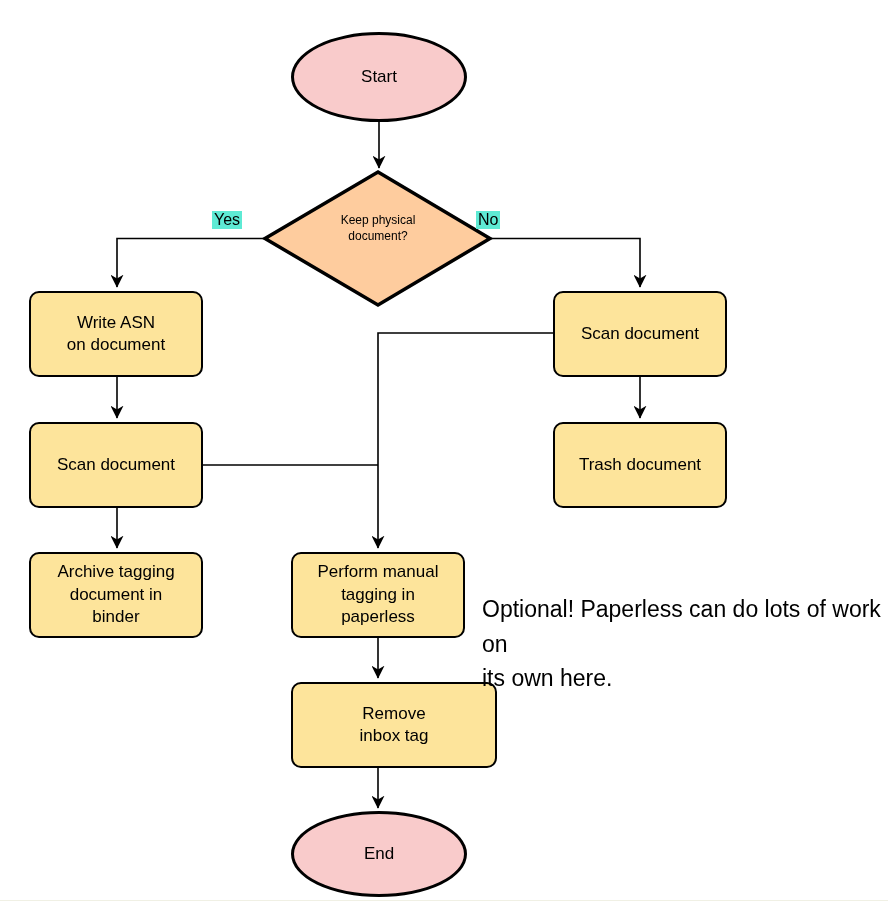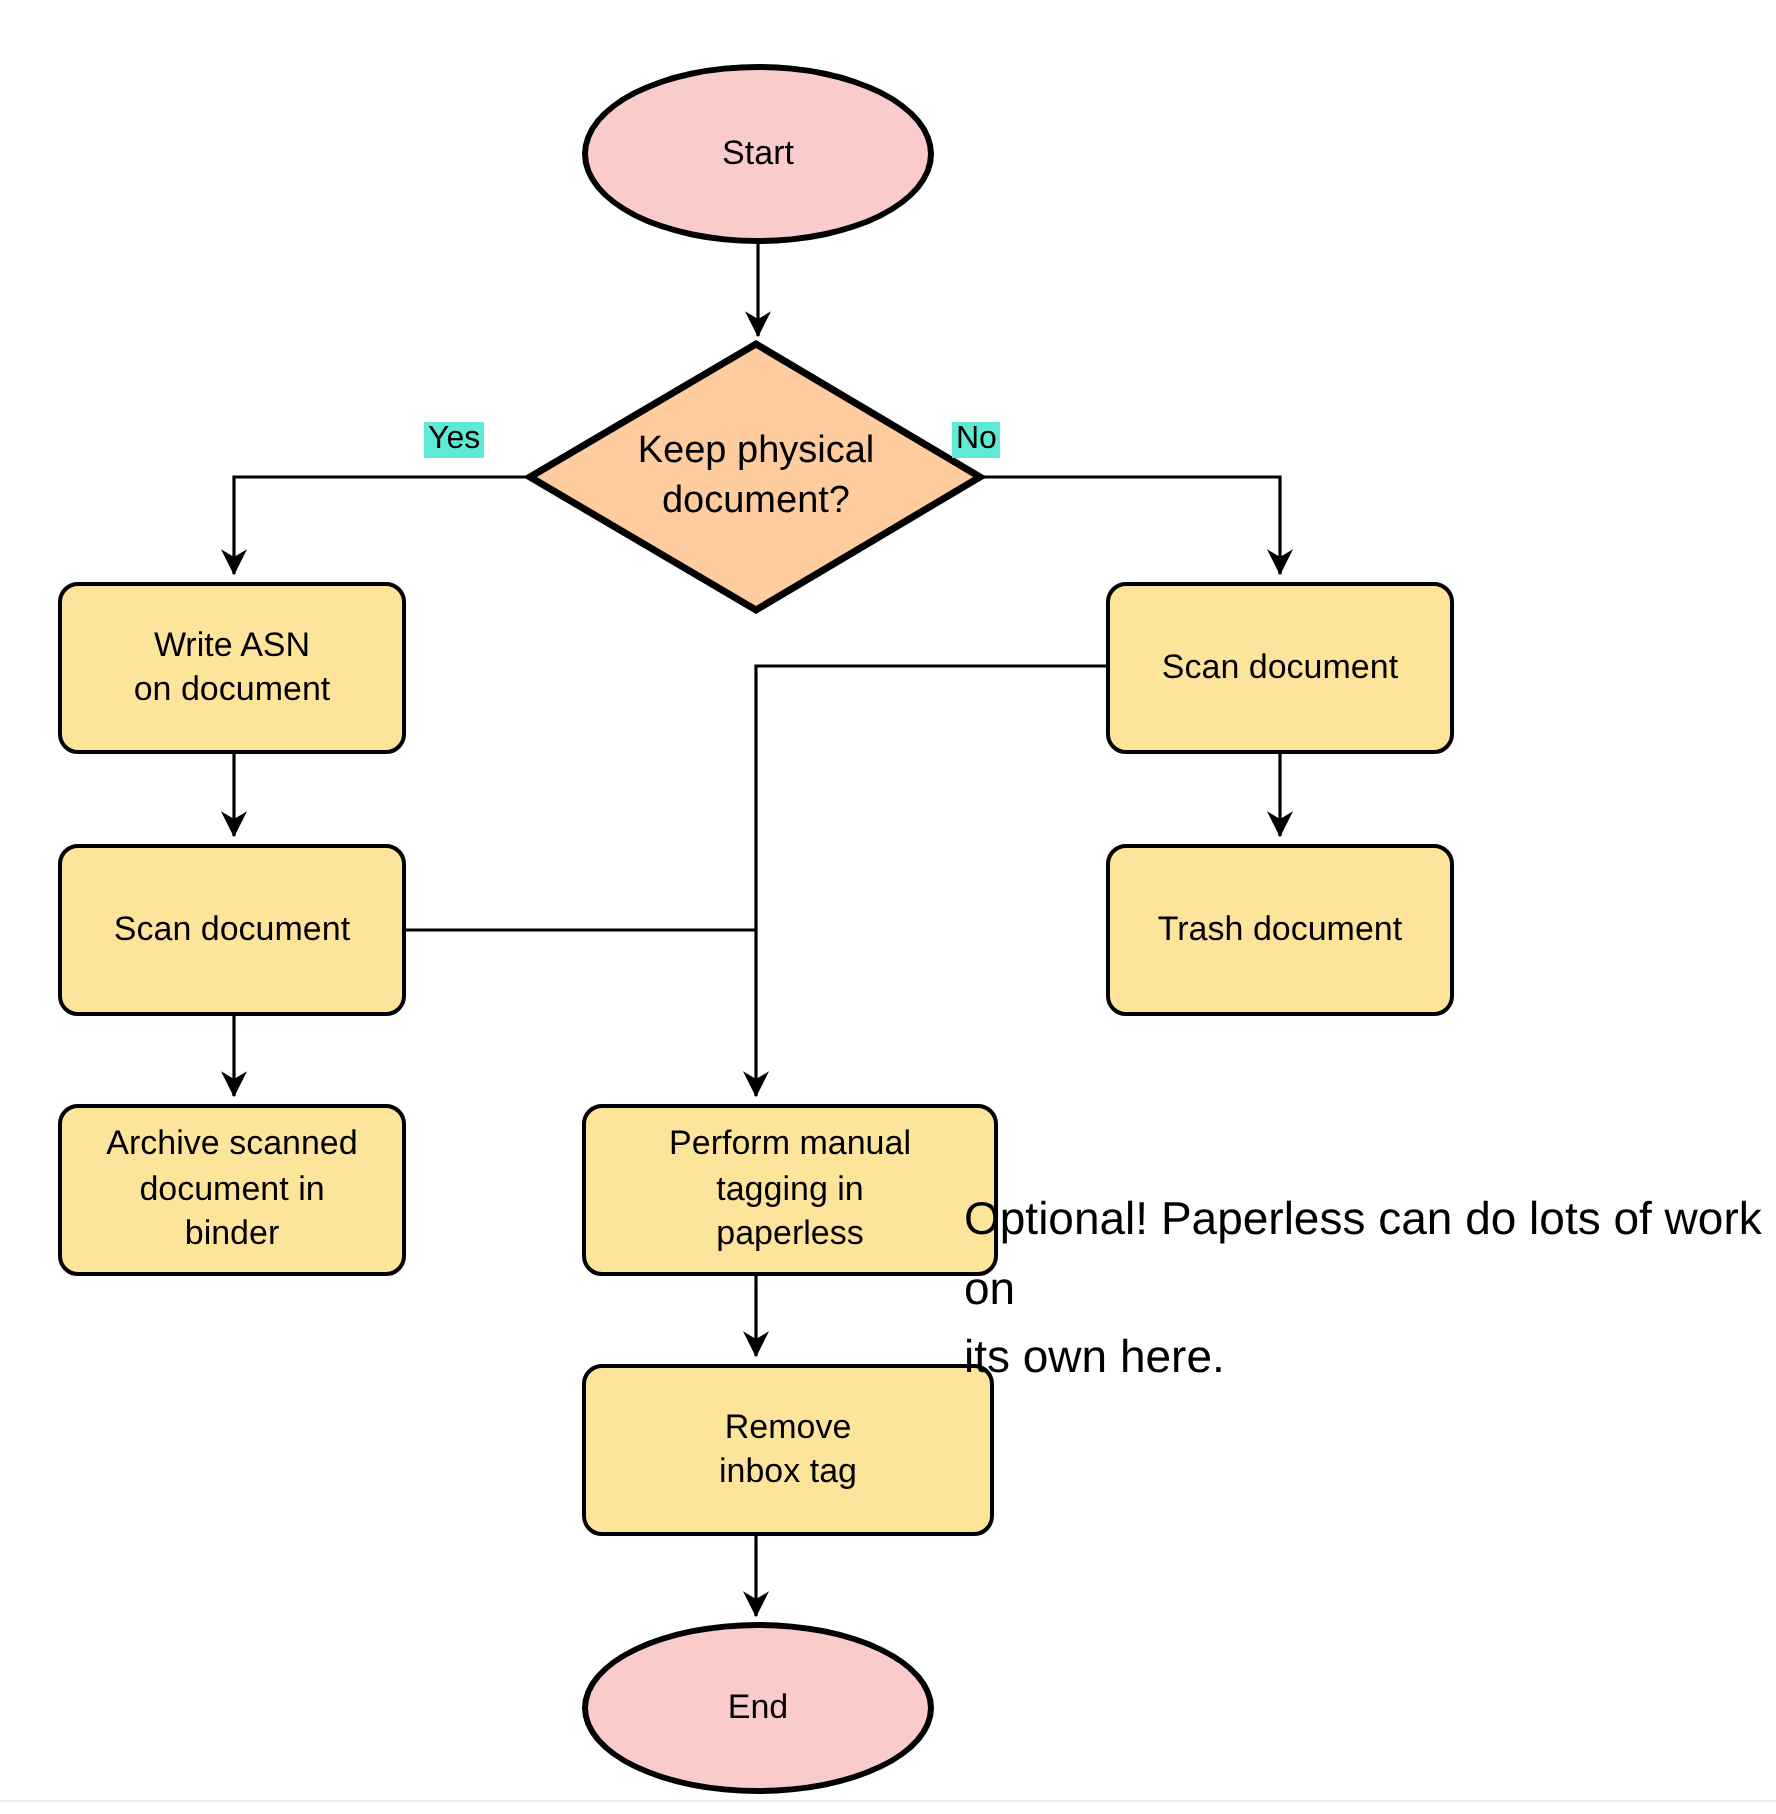--- a/index.html
+++ b/index.html
@@ -37,21 +37,21 @@
   }
   .terminator {
     background: var(--node-pink, #f9cbcb);
     border: 3px solid var(--stroke, #000000);
     border-radius: 50%;
   }
   .decision-label {
     position: absolute;
     z-index: 2;
     text-align: center;
-    font-size: 19px;
+    font-size: 12px;
     line-height: 1.32;
     white-space: pre-line;
   }
   .edge-label {
     position: absolute;
     z-index: 2;
     font-size: 16px;
     background: #5eead4;
     padding: 0 2px;
   }
@@ -113,34 +113,34 @@
   <div class="node process" style="left:29px; top:291px; width:174px; height:86px;">
     <span>Write ASN
 on document</span>
   </div>
 
   <div class="node process" style="left:29px; top:422px; width:174px; height:86px;">
     <span>Scan document</span>
   </div>
 
   <div class="node process" style="left:29px; top:552px; width:174px; height:86px;">
-    <span>Archive scanned
+    <span>Archive tagging
 document in
 binder</span>
   </div>
 
   <div class="node process" style="left:553px; top:291px; width:174px; height:86px;">
     <span>Scan document</span>
   </div>
 
   <div class="node process" style="left:553px; top:422px; width:174px; height:86px;align-items:center;">
     <span>Trash document</span>
   </div>
 
-  <div class="node process" style="left:291px; top:552px; width:208px; height:86px;">
+  <div class="node process" style="left:291px; top:552px; width:174px; height:86px;">
     <span>Perform manual
 tagging in
 paperless</span>
   </div>
 
   <div class="node process" style="left:291px; top:682px; width:206px; height:86px;">
     <span>Remove
 inbox tag</span>
   </div>
 

